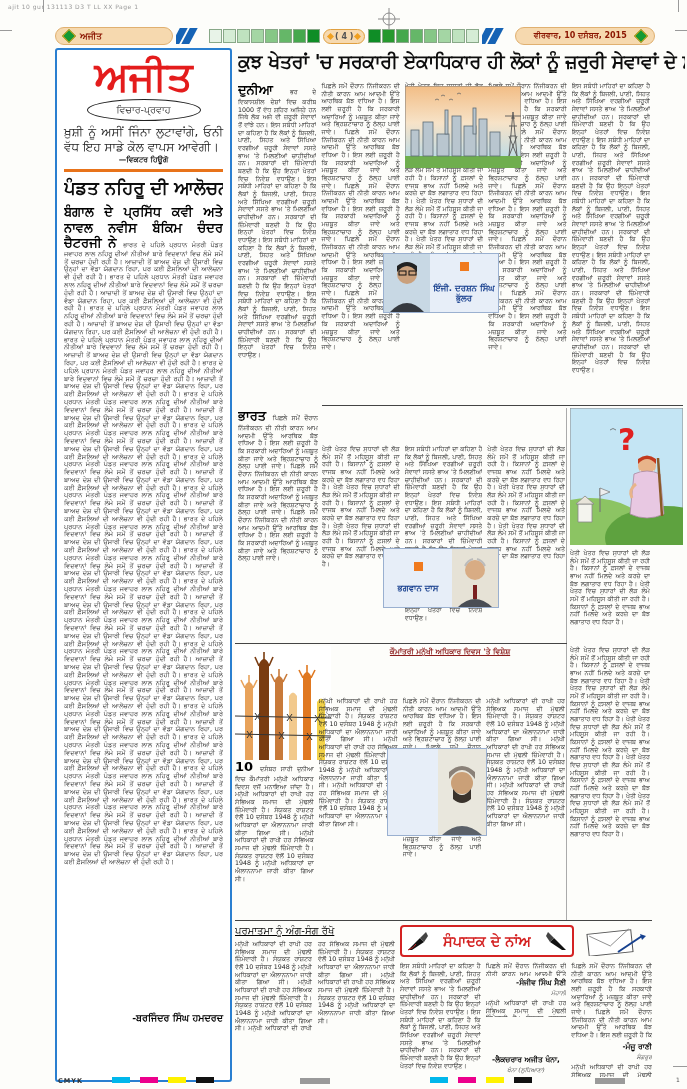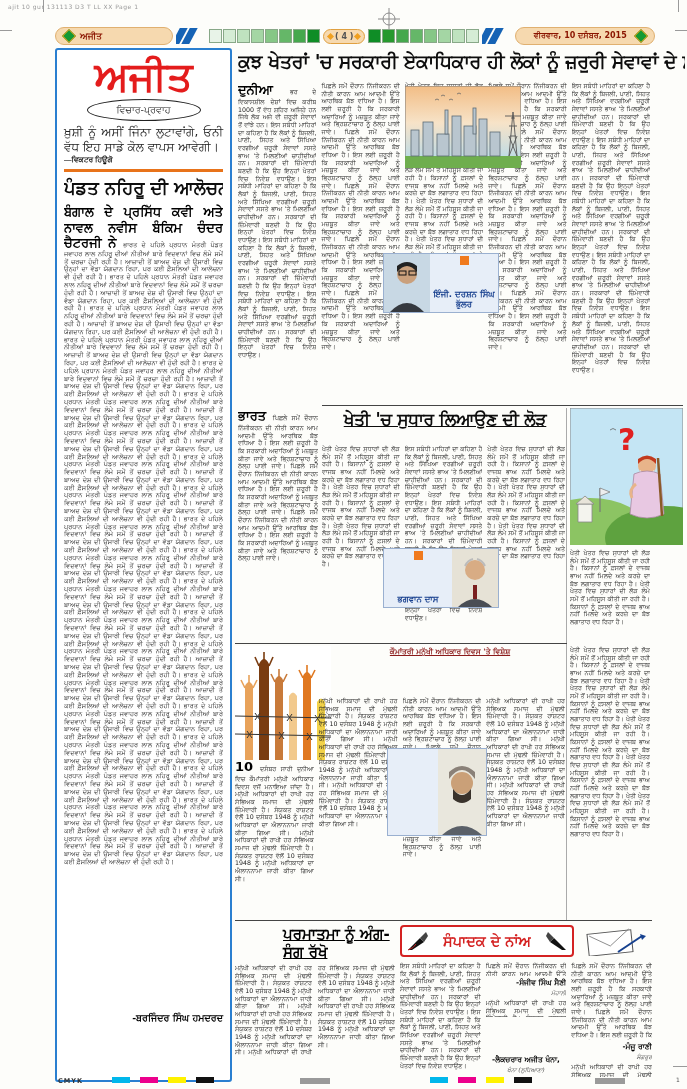--- a/index.html
+++ b/index.html
@@ -28,49 +28,49 @@
   .sq{width:11px;height:12px;border:0.5px solid #88a888;}
   .pgoval{background:#f6d9af;border:1px solid #e0a040;border-radius:8px;padding:0 4px;
           font-size:8px;font-weight:bold;color:#555;display:flex;align-items:center;gap:2px;height:13px;}
   .mini-dia{width:5px;height:5px;transform:rotate(45deg);}
   
   .ed-box{border:2px solid #2a7fd0;border-radius:3px;background:#fff;padding:5px 7px;box-sizing:border-box;}
   .masthead{color:#e41c1c;font-weight:bold;font-size:40px;text-align:center;line-height:1.05;}
   .oval{width:112px;height:20px;border:1.5px solid #222;border-radius:50%;margin:2px auto 4px;
         display:flex;align-items:center;justify-content:center;font-size:9.5px;color:#222;}
   .quote{font-size:12px;color:#222;text-align:justify;line-height:1.25;}
-  .quote-auth{font-size:7.5px;font-weight:bold;text-align:left;color:#111;font-family:Liberation Serif, serif;}
+  .quote-auth{font-size:7.5px;font-weight:bold;text-align:center;color:#111;}
   .orange-div{height:3px;background:#e8731a;margin:4px 0 5px;}
   .ed-title{font-size:18px;font-weight:bold;color:#0d0d0d;text-align:center;margin:2px 0 5px;white-space:nowrap;overflow:hidden;}
   .ed-body{font-size:6.5px;line-height:1.2;color:#1d1d1d;text-align:justify;overflow:hidden;height:806px;}
   .ed-sig{font-size:9.5px;font-weight:bold;text-align:right;color:#000;margin-top:2px;}
   
   .h-lead{font-size:19px;font-weight:bold;color:#0c0c0c;white-space:nowrap;overflow:hidden;letter-spacing:-0.4px;}
   .h-farm{font-size:17px;font-weight:bold;color:#0c0c0c;text-align:center;white-space:nowrap;overflow:hidden;
           text-decoration:underline;letter-spacing:-0.3px;}
   .kicker{font-size:7.5px;font-weight:bold;color:#8b1a1a;text-align:center;text-decoration:underline;
           white-space:nowrap;overflow:hidden;}
   .h-rights{font-size:12.5px;font-weight:bold;color:#0c0c0c;white-space:nowrap;overflow:hidden;letter-spacing:-0.3px;}
   
   .author-card{background:#e7eef8;border:1px solid #9ab0d0;display:flex;overflow:hidden;box-sizing:border-box;}
   .a-photo{flex:0 0 46px;overflow:hidden;}
-  .a-side{flex:1;display:flex;flex-direction:column;align-items:center;justify-content:space-between;gap:13px;padding:2px;}
+  .a-side{flex:1;display:flex;flex-direction:column;align-items:center;justify-content:center;gap:13px;padding:2px;}
   .a-sq{width:9px;height:9px;background:#f07a1e;}
   .a-name{color:#173f8e;font-weight:bold;font-size:8.5px;text-align:center;line-height:1.15;}
   
   .hrule{height:1px;background:#444;}
   .vrule{width:1px;background:#aaa;}
   
   .letters-banner{border:2px solid #d42222;border-radius:4px;background:#fff;display:flex;
                   align-items:center;justify-content:space-between;padding:0 4px;box-sizing:border-box;}
   .letters-title{color:#d42222;font-weight:bold;font-size:14.5px;white-space:nowrap;overflow:hidden;}
   .sig{font-size:7.5px;font-weight:bold;color:#000;text-align:right;margin:2px 0 1px;}
   .sig-loc{font-size:6px;font-style:italic;color:#444;text-align:right;margin-bottom:2px;}
   .sub-red{font-size:10px;font-weight:bold;color:#c22222;text-align:center;margin:11px 0 2px;}
-  .l1-title{font-size:15px;font-weight:bold;color:#000;text-decoration:underline;margin-bottom:3px;margin-left:48px;}
+  .l1-title{font-size:10px;font-weight:normal;color:#000;text-decoration:underline;margin-bottom:3px;}
   .twocol{column-count:2;column-gap:6px;}
   
   .cbar{display:flex;gap:10px;}
   .cbar i{display:block;width:18px;height:6px;}
   .cmyk{font-size:6.5px;font-weight:bold;color:#333;letter-spacing:1px;}
 </style>
 </head>
 <body>
 
 <div class="page">
@@ -203,21 +203,20 @@
         <span class="a-name">ਇੰਜੀ. ਦਰਸ਼ਨ ਸਿੰਘ ਭੁੱਲਰ</span>
       </div>
     </div>
   </div>
 
   <div class="abs body-txt" style="left:238px;top:408px;width:80px;height:233px;"><b class="lead-word">ਭਾਰਤ </b><span>ਪਿਛਲੇ ਸਮੇਂ ਦੌਰਾਨ ਨਿੱਜੀਕਰਨ ਦੀ ਨੀਤੀ ਕਾਰਨ ਆਮ ਆਦਮੀ ਉੱਤੇ ਆਰਥਿਕ ਬੋਝ ਵਧਿਆ ਹੈ। ਇਸ ਲਈ ਜ਼ਰੂਰੀ ਹੈ ਕਿ ਸਰਕਾਰੀ ਅਦਾਰਿਆਂ ਨੂੰ ਮਜ਼ਬੂਤ ਕੀਤਾ ਜਾਵੇ ਅਤੇ ਭ੍ਰਿਸ਼ਟਾਚਾਰ ਨੂੰ ਠੱਲ੍ਹ ਪਾਈ ਜਾਵੇ। ਪਿਛਲੇ ਸਮੇਂ ਦੌਰਾਨ ਨਿੱਜੀਕਰਨ ਦੀ ਨੀਤੀ ਕਾਰਨ ਆਮ ਆਦਮੀ ਉੱਤੇ ਆਰਥਿਕ ਬੋਝ ਵਧਿਆ ਹੈ। ਇਸ ਲਈ ਜ਼ਰੂਰੀ ਹੈ ਕਿ ਸਰਕਾਰੀ ਅਦਾਰਿਆਂ ਨੂੰ ਮਜ਼ਬੂਤ ਕੀਤਾ ਜਾਵੇ ਅਤੇ ਭ੍ਰਿਸ਼ਟਾਚਾਰ ਨੂੰ ਠੱਲ੍ਹ ਪਾਈ ਜਾਵੇ। ਪਿਛਲੇ ਸਮੇਂ ਦੌਰਾਨ ਨਿੱਜੀਕਰਨ ਦੀ ਨੀਤੀ ਕਾਰਨ ਆਮ ਆਦਮੀ ਉੱਤੇ ਆਰਥਿਕ ਬੋਝ ਵਧਿਆ ਹੈ। ਇਸ ਲਈ ਜ਼ਰੂਰੀ ਹੈ ਕਿ ਸਰਕਾਰੀ ਅਦਾਰਿਆਂ ਨੂੰ ਮਜ਼ਬੂਤ ਕੀਤਾ ਜਾਵੇ ਅਤੇ ਭ੍ਰਿਸ਼ਟਾਚਾਰ ਨੂੰ ਠੱਲ੍ਹ ਪਾਈ ਜਾਵੇ। </span></div>
 
   <div class="abs hrule" style="left:322px;top:405px;width:361px;"></div>
   <div class="abs vrule" style="left:566px;top:408px;height:512px;"></div>
 
-  <div class="abs h-farm" style="left:325px;top:409px;width:240px;">ਖੇਤੀ 'ਚ ਸੁਧਾਰ ਲਿਆਉਣ ਦੀ ਲੋੜ</div>
 
   <div class="abs" style="left:322px;top:445px;width:243px;height:196px;">
     <div class="cols" style="height:196px;">
       <div class="col body-txt">ਖੇਤੀ ਖੇਤਰ ਵਿਚ ਸੁਧਾਰਾਂ ਦੀ ਲੋੜ ਲੰਮੇ ਸਮੇਂ ਤੋਂ ਮਹਿਸੂਸ ਕੀਤੀ ਜਾ ਰਹੀ ਹੈ। ਕਿਸਾਨਾਂ ਨੂੰ ਫ਼ਸਲਾਂ ਦੇ ਵਾਜਬ ਭਾਅ ਨਹੀਂ ਮਿਲਦੇ ਅਤੇ ਕਰਜ਼ੇ ਦਾ ਬੋਝ ਲਗਾਤਾਰ ਵਧ ਰਿਹਾ ਹੈ। ਖੇਤੀ ਖੇਤਰ ਵਿਚ ਸੁਧਾਰਾਂ ਦੀ ਲੋੜ ਲੰਮੇ ਸਮੇਂ ਤੋਂ ਮਹਿਸੂਸ ਕੀਤੀ ਜਾ ਰਹੀ ਹੈ। ਕਿਸਾਨਾਂ ਨੂੰ ਫ਼ਸਲਾਂ ਦੇ ਵਾਜਬ ਭਾਅ ਨਹੀਂ ਮਿਲਦੇ ਅਤੇ ਕਰਜ਼ੇ ਦਾ ਬੋਝ ਲਗਾਤਾਰ ਵਧ ਰਿਹਾ ਹੈ। ਖੇਤੀ ਖੇਤਰ ਵਿਚ ਸੁਧਾਰਾਂ ਦੀ ਲੋੜ ਲੰਮੇ ਸਮੇਂ ਤੋਂ ਮਹਿਸੂਸ ਕੀਤੀ ਜਾ ਰਹੀ ਹੈ। ਕਿਸਾਨਾਂ ਨੂੰ ਫ਼ਸਲਾਂ ਦੇ ਵਾਜਬ ਭਾਅ ਨਹੀਂ ਮਿਲਦੇ ਅਤੇ ਕਰਜ਼ੇ ਦਾ ਬੋਝ ਲਗਾਤਾਰ ਵਧ ਰਿਹਾ ਹੈ। </div>
       <div class="col body-txt">ਇਸ ਸਬੰਧੀ ਮਾਹਿਰਾਂ ਦਾ ਕਹਿਣਾ ਹੈ ਕਿ ਲੋਕਾਂ ਨੂੰ ਬਿਜਲੀ, ਪਾਣੀ, ਸਿਹਤ ਅਤੇ ਸਿੱਖਿਆ ਵਰਗੀਆਂ ਜ਼ਰੂਰੀ ਸੇਵਾਵਾਂ ਸਸਤੇ ਭਾਅ 'ਤੇ ਮਿਲਣੀਆਂ ਚਾਹੀਦੀਆਂ ਹਨ। ਸਰਕਾਰਾਂ ਦੀ ਜ਼ਿੰਮੇਵਾਰੀ ਬਣਦੀ ਹੈ ਕਿ ਉਹ ਇਨ੍ਹਾਂ ਖੇਤਰਾਂ ਵਿਚ ਨਿਵੇਸ਼ ਵਧਾਉਣ। ਇਸ ਸਬੰਧੀ ਮਾਹਿਰਾਂ ਦਾ ਕਹਿਣਾ ਹੈ ਕਿ ਲੋਕਾਂ ਨੂੰ ਬਿਜਲੀ, ਪਾਣੀ, ਸਿਹਤ ਅਤੇ ਸਿੱਖਿਆ ਵਰਗੀਆਂ ਜ਼ਰੂਰੀ ਸੇਵਾਵਾਂ ਸਸਤੇ ਭਾਅ 'ਤੇ ਮਿਲਣੀਆਂ ਚਾਹੀਦੀਆਂ ਹਨ। ਸਰਕਾਰਾਂ ਦੀ ਜ਼ਿੰਮੇਵਾਰੀ ਬਣਦੀ ਹੈ ਕਿ ਉਹ ਇਨ੍ਹਾਂ ਖੇਤਰਾਂ ਵਿਚ ਨਿਵੇਸ਼ ਵਧਾਉਣ। ਇਸ ਸਬੰਧੀ ਮਾਹਿਰਾਂ ਦਾ ਕਹਿਣਾ ਹੈ ਕਿ ਲੋਕਾਂ ਨੂੰ ਬਿਜਲੀ, ਪਾਣੀ, ਸਿਹਤ ਅਤੇ ਸਿੱਖਿਆ ਵਰਗੀਆਂ ਜ਼ਰੂਰੀ ਸੇਵਾਵਾਂ ਸਸਤੇ ਭਾਅ 'ਤੇ ਮਿਲਣੀਆਂ ਚਾਹੀਦੀਆਂ ਹਨ। ਸਰਕਾਰਾਂ ਦੀ ਜ਼ਿੰਮੇਵਾਰੀ ਬਣਦੀ ਹੈ ਕਿ ਉਹ ਇਨ੍ਹਾਂ ਖੇਤਰਾਂ ਵਿਚ ਨਿਵੇਸ਼ ਵਧਾਉਣ। </div>
       <div class="col body-txt">ਖੇਤੀ ਖੇਤਰ ਵਿਚ ਸੁਧਾਰਾਂ ਦੀ ਲੋੜ ਲੰਮੇ ਸਮੇਂ ਤੋਂ ਮਹਿਸੂਸ ਕੀਤੀ ਜਾ ਰਹੀ ਹੈ। ਕਿਸਾਨਾਂ ਨੂੰ ਫ਼ਸਲਾਂ ਦੇ ਵਾਜਬ ਭਾਅ ਨਹੀਂ ਮਿਲਦੇ ਅਤੇ ਕਰਜ਼ੇ ਦਾ ਬੋਝ ਲਗਾਤਾਰ ਵਧ ਰਿਹਾ ਹੈ। ਖੇਤੀ ਖੇਤਰ ਵਿਚ ਸੁਧਾਰਾਂ ਦੀ ਲੋੜ ਲੰਮੇ ਸਮੇਂ ਤੋਂ ਮਹਿਸੂਸ ਕੀਤੀ ਜਾ ਰਹੀ ਹੈ। ਕਿਸਾਨਾਂ ਨੂੰ ਫ਼ਸਲਾਂ ਦੇ ਵਾਜਬ ਭਾਅ ਨਹੀਂ ਮਿਲਦੇ ਅਤੇ ਕਰਜ਼ੇ ਦਾ ਬੋਝ ਲਗਾਤਾਰ ਵਧ ਰਿਹਾ ਹੈ। ਖੇਤੀ ਖੇਤਰ ਵਿਚ ਸੁਧਾਰਾਂ ਦੀ ਲੋੜ ਲੰਮੇ ਸਮੇਂ ਤੋਂ ਮਹਿਸੂਸ ਕੀਤੀ ਜਾ ਰਹੀ ਹੈ। ਕਿਸਾਨਾਂ ਨੂੰ ਫ਼ਸਲਾਂ ਦੇ ਵਾਜਬ ਭਾਅ ਨਹੀਂ ਮਿਲਦੇ ਅਤੇ ਕਰਜ਼ੇ ਦਾ ਬੋਝ ਲਗਾਤਾਰ ਵਧ ਰਿਹਾ ਹੈ। </div>
     </div>
 
     <div class="abs author-card" style="left:61px;top:103px;width:116px;height:60px;flex-direction:row-reverse;">
       <div class="a-photo">

